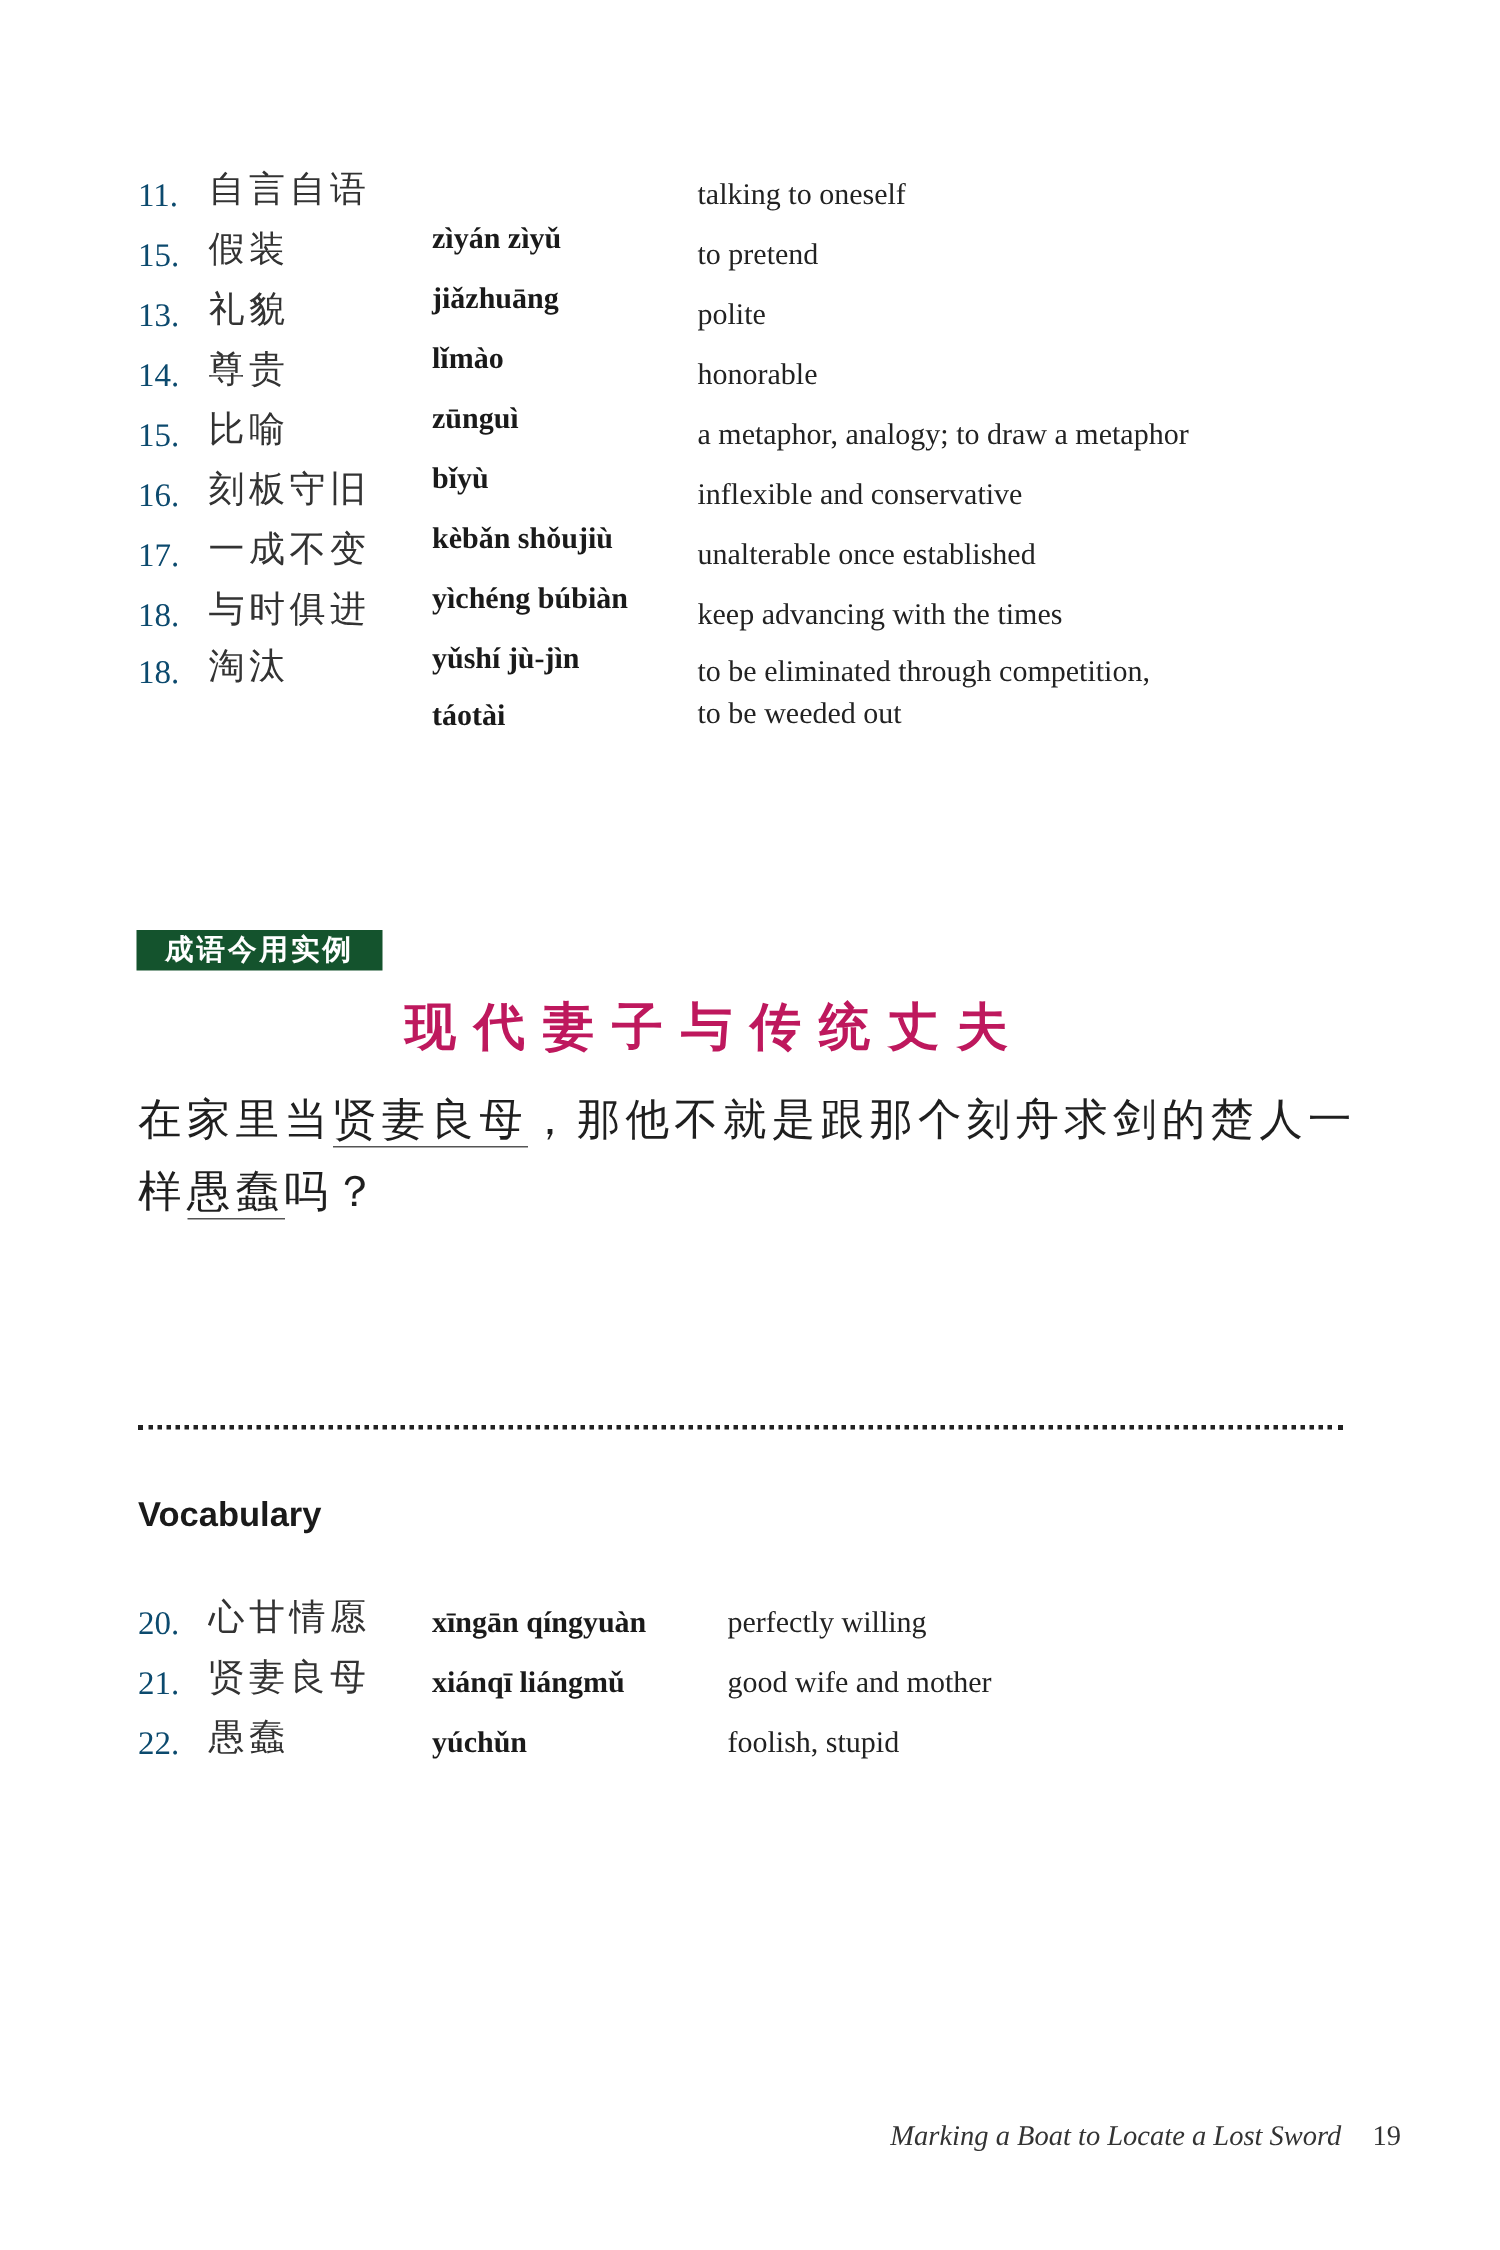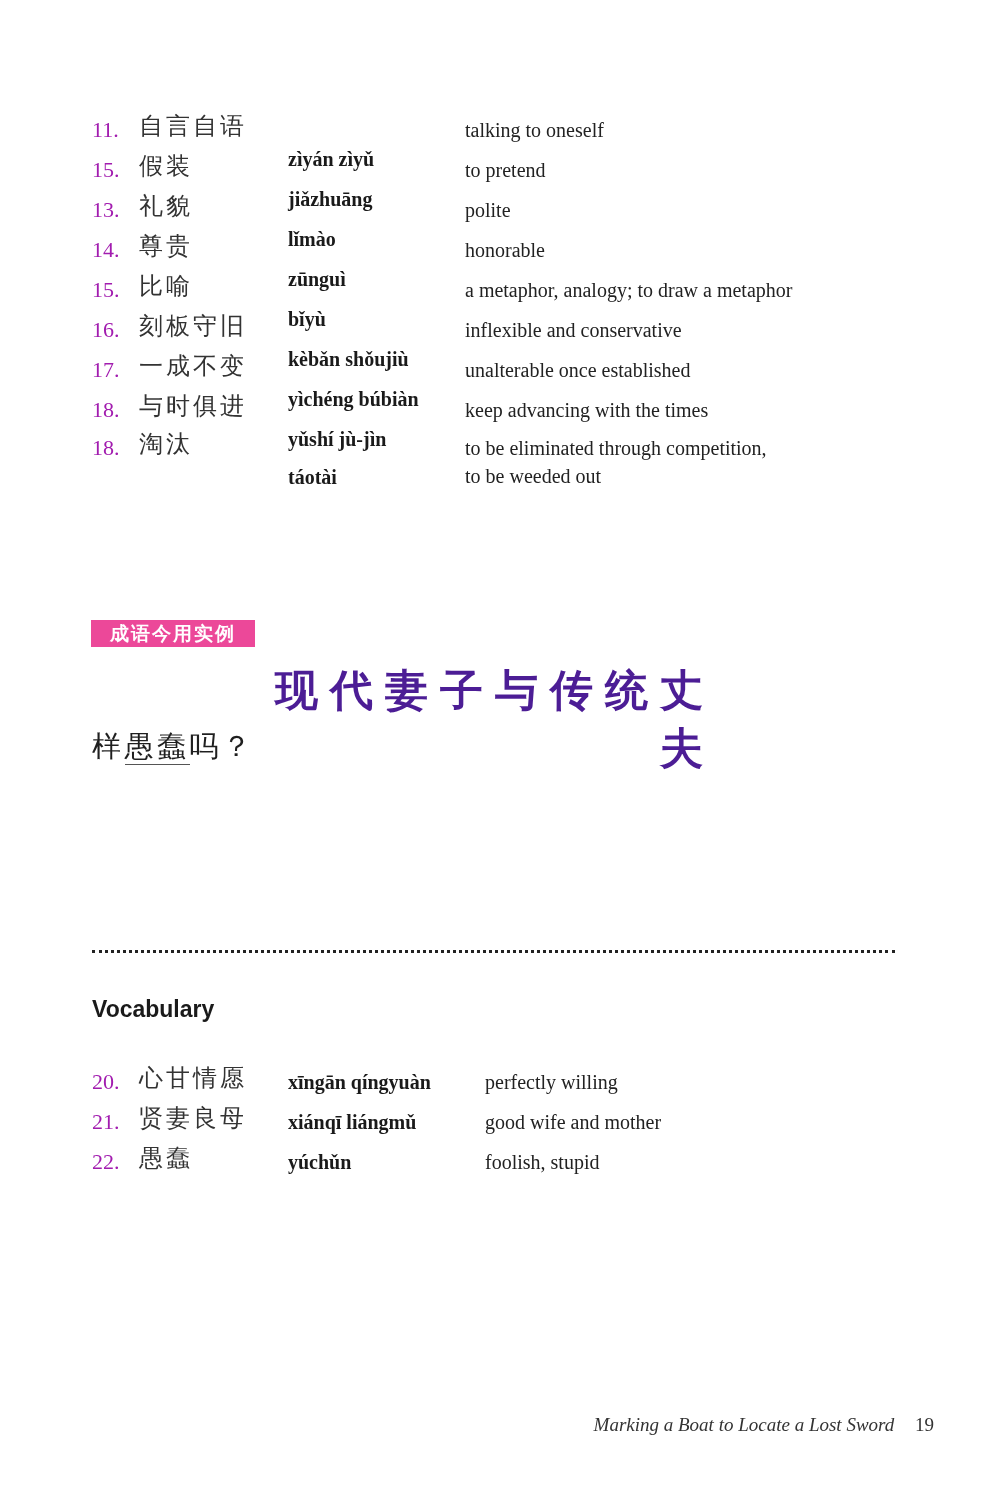--- a/index.html
+++ b/index.html
@@ -21,21 +21,21 @@
       height: 40px;
       font-size: 22px;
       line-height: 28px;
       white-space: nowrap;
     }
     .vocab-row .num {
       position: absolute;
       left: 0;
       top: 0;
       width: 40px;
-      color: #a21caf;
+      color: #0c4a6e;
     }
     .vocab-row .hanzi {
       position: absolute;
       left: 47px;
       top: -4px;
       font-size: 24px;
       letter-spacing: 3px;
       color: #333;
       font-family: "DejaVu Serif", "Liberation Serif", serif;
     }
@@ -57,39 +57,39 @@
     .list-a .gloss { left: 373px; }
     .list-b .pinyin { left: 196px; }
     .list-b .gloss { left: 393px; }
 
     .section-label {
       position: absolute;
       left: 91px;
       top: 620px;
       width: 164px;
       height: 27px;
-      background: #ec4899;
+      background: #14532d;
       color: #ffffff;
       font-size: 19px;
       font-weight: bold;
       line-height: 27px;
       text-align: center;
       letter-spacing: 2px;
       font-family: "DejaVu Sans", "Liberation Sans", sans-serif;
     }
     .article-title {
       position: absolute;
       left: 270px;
       top: 662px;
       width: 445px;
-      text-align: right;
-      font-size: 43px;
+      text-align: left;
+      font-size: 34px;
       font-weight: bold;
       letter-spacing: 12px;
-      color: #4c1d95;
+      color: #be185d;
       font-family: "DejaVu Sans", "Liberation Sans", sans-serif;
     }
     .article-body {
       position: absolute;
       left: 92px;
       top: 722px;
       width: 810px;
       font-size: 29px;
       line-height: 48px;
       letter-spacing: 3.5px;
@@ -194,20 +194,23 @@
     <span class="gloss" style="top:28px">to be weeded out</span>
   </div>
 </div>
 
 <div class="section-label">成语今用实例</div>
 
 <div class="article-title">现代妻子与传统丈夫</div>
 
 <div class="article-body">
   <span class="line">
+    <span>在家里当</span><span class="u">贤妻良母</span><span>，那他不就是跟那个刻舟求剑的楚人一</span>
+  </span>
+  <span class="line">
     <span>样</span><span class="u">愚蠢</span><span>吗？</span>
   </span>
 </div>
 
 <div class="divider"></div>
 
 <div class="vocab-heading">Vocabulary</div>
 
 <div>
   <div class="vocab-row list-b" style="top:1068px">

